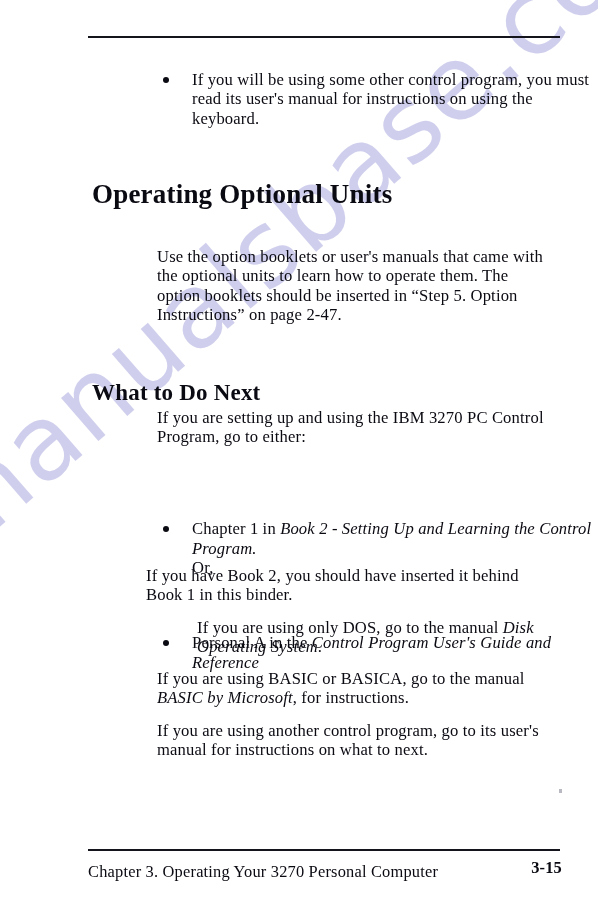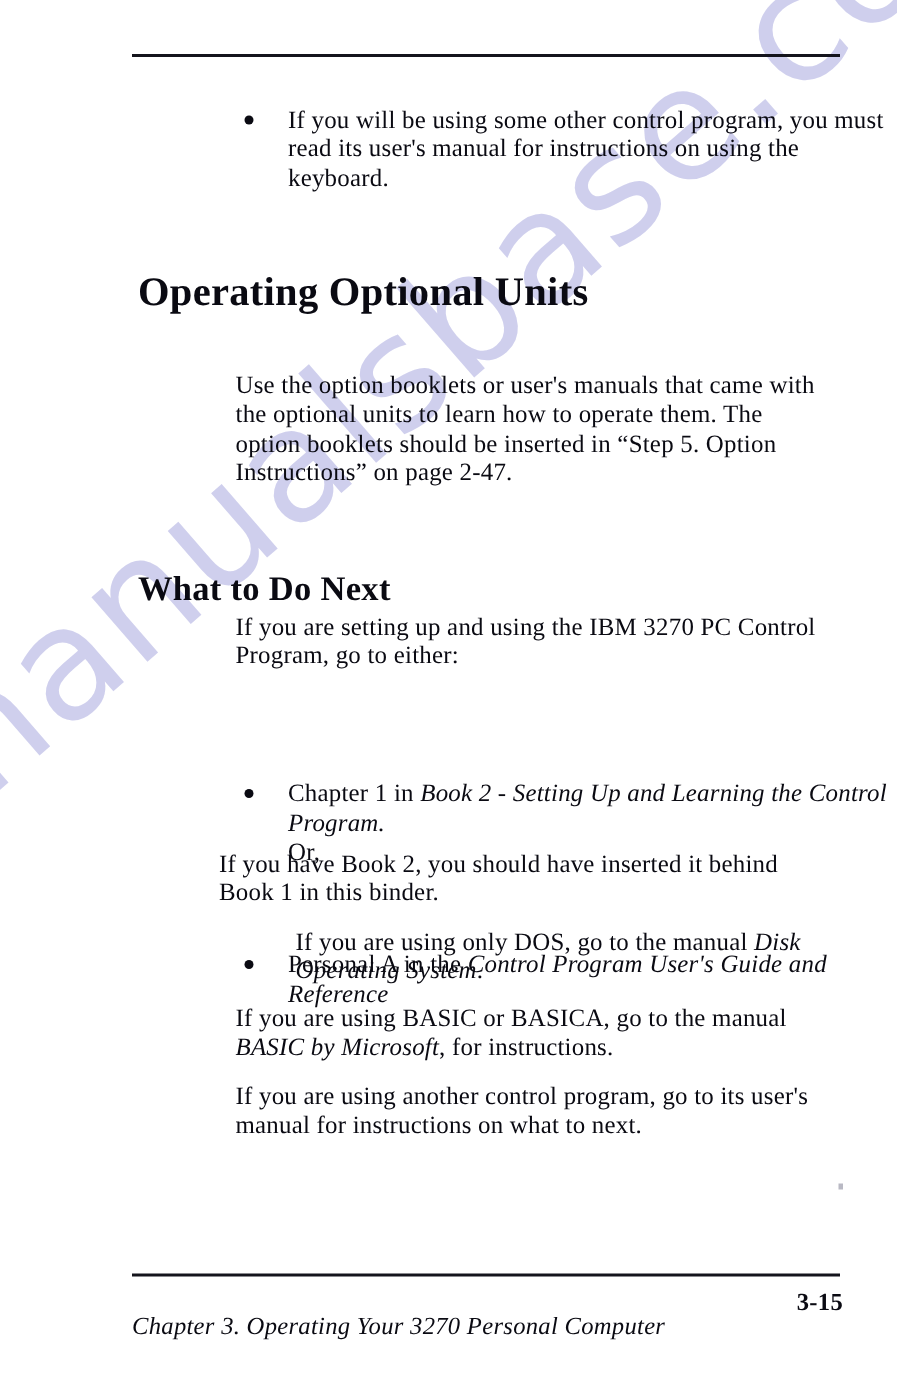--- a/index.html
+++ b/index.html
@@ -105,23 +105,22 @@
     position: absolute;
     left: 88px;
     top: 858px;
     width: 474px;
     font-size: 16.4px;
     letter-spacing: 0.2px;
   }
   #footer .ftr-title {
     position: absolute;
     left: 0;
-    top: 16px;
+    top: 4px;
     white-space: nowrap;
-    font-style: italic;
   }
   #footer .ftr-page {
     position: absolute;
     right: 0;
     top: 0;
     font-weight: bold;
   }
 
   .speck {
     position: absolute;

